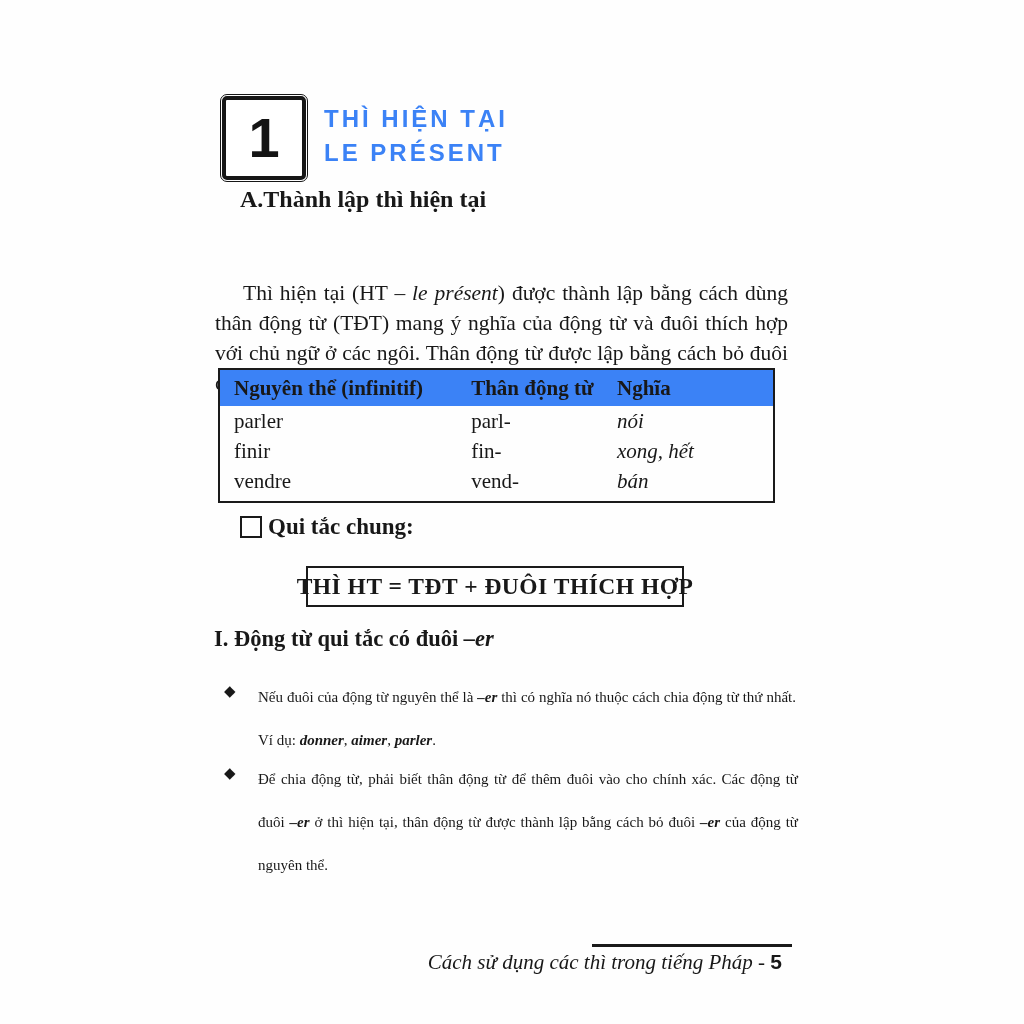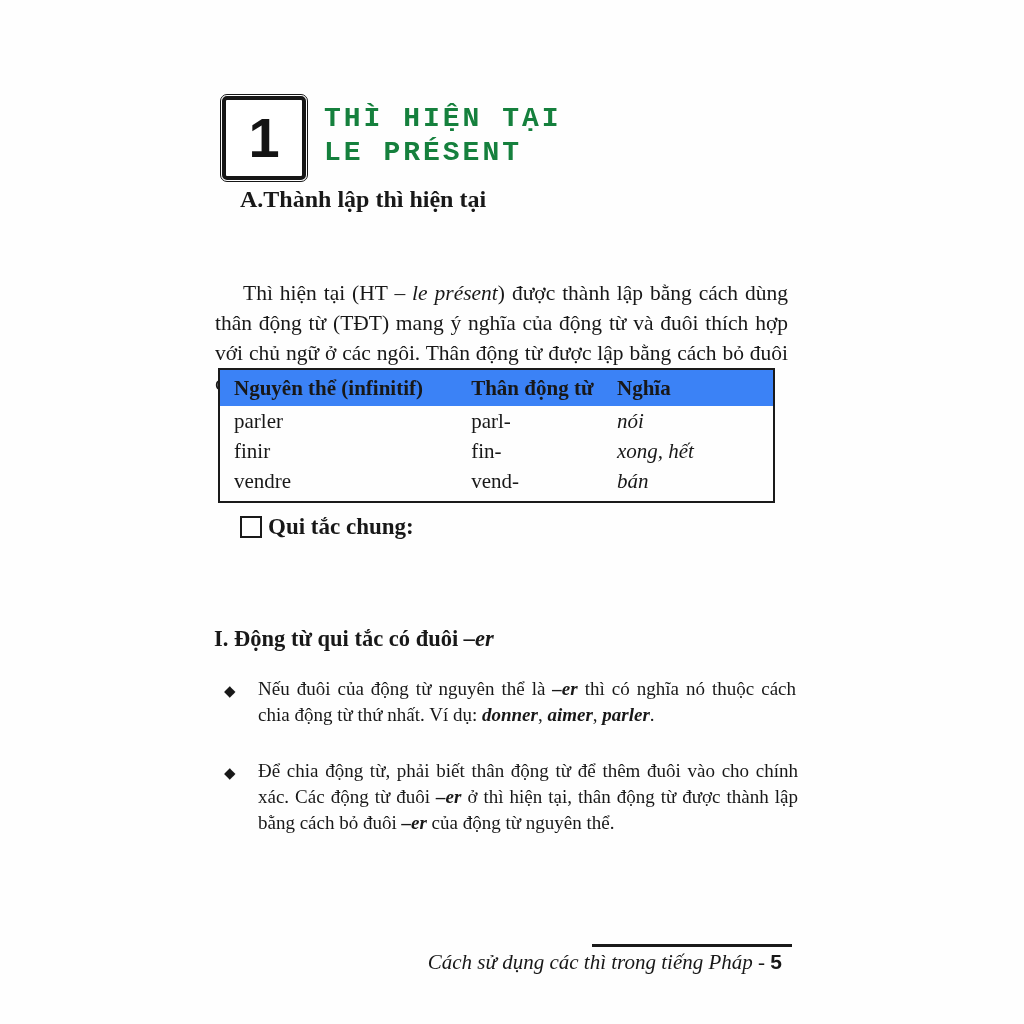--- a/index.html
+++ b/index.html
@@ -39,26 +39,26 @@
     justify-content: center;
   }
   .chapter-num {
     font-family: "Liberation Sans", sans-serif;
     font-weight: 700;
     font-size: 56px;
     line-height: 1;
     color: #141414;
   }
   .chapter-title {
-    font-family: Liberation Mono, monospace;
-    font-weight: 700;
-    font-size: 28px;
+    font-family: Liberation Sans, sans-serif;
+    font-weight: 700;
+    font-size: 24px;
     line-height: 34px;
     letter-spacing: 3px;
-    color: #15803d;
+    color: #3b82f6;
     padding-top: 6px;
     white-space: nowrap;
   }
 
   
   .section-a-heading {
     position: absolute;
     left: 240px;
     top: 186px;
     font-size: 24px;
@@ -155,22 +155,22 @@
   .bullet-2 { left: 224px; top: 758px; width: 574px; }
   .diamond {
     flex: none;
     width: 34px;
     font-size: 15px;
     line-height: 30px;
     color: #181818;
   }
   .bullet-text {
     flex: 1;
-    font-size: 19px;
-    line-height: 26px;
+    font-size: 15px;
+    line-height: 43px;
     text-align: justify;
   }
 
   
   .footer-rule {
     position: absolute;
     left: 592px;
     top: 944px;
     width: 200px;
     height: 3px;
@@ -234,20 +234,21 @@
         <td class="meaning">bán</td>
       </tr>
     </tbody>
   </table>
 
   <div class="rule-label-row">
     <span class="checkbox"></span>
     <span class="rule-label">Qui tắc chung:</span>
   </div>
 
+  <div class="formula-box">THÌ HT = TĐT + ĐUÔI THÍCH HỢP</div>
 
   <div class="section-i-heading"><span class="r-b">I. Động từ qui tắc có đuôi </span><span class="r-bi">–er</span></div>
 
   <div class="bullet bullet-1">
     <span class="diamond">◆</span>
     <span class="bullet-text"><span>Nếu đuôi của động từ nguyên thể là </span><span class="r-bi">–er</span><span> thì có nghĩa nó thuộc cách chia động từ thứ nhất. Ví dụ: </span><span class="r-bi">donner</span><span>, </span><span class="r-bi">aimer</span><span>, </span><span class="r-bi">parler</span><span>.</span></span>
   </div>
 
   <div class="bullet bullet-2">
     <span class="diamond">◆</span>

